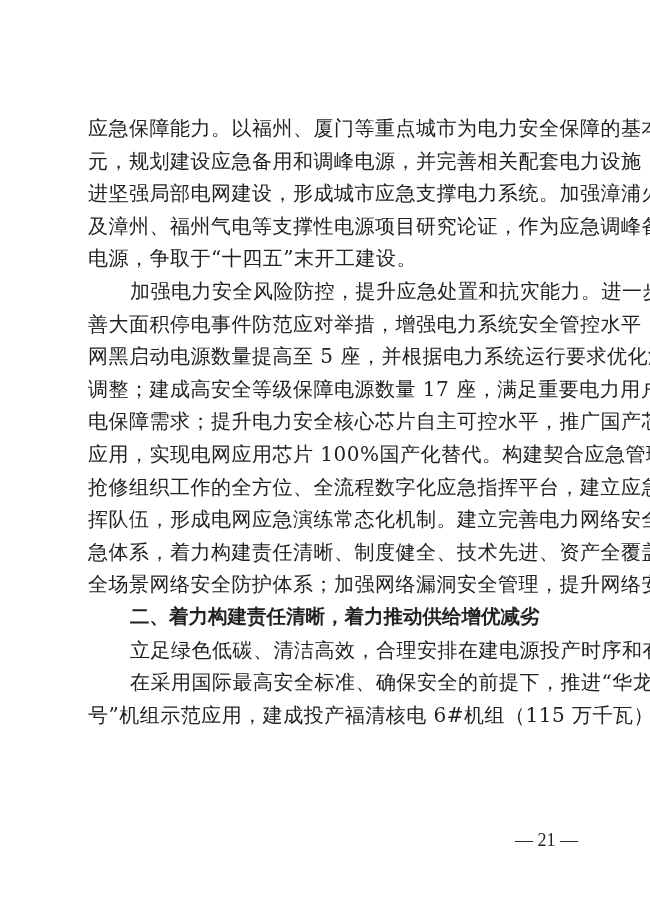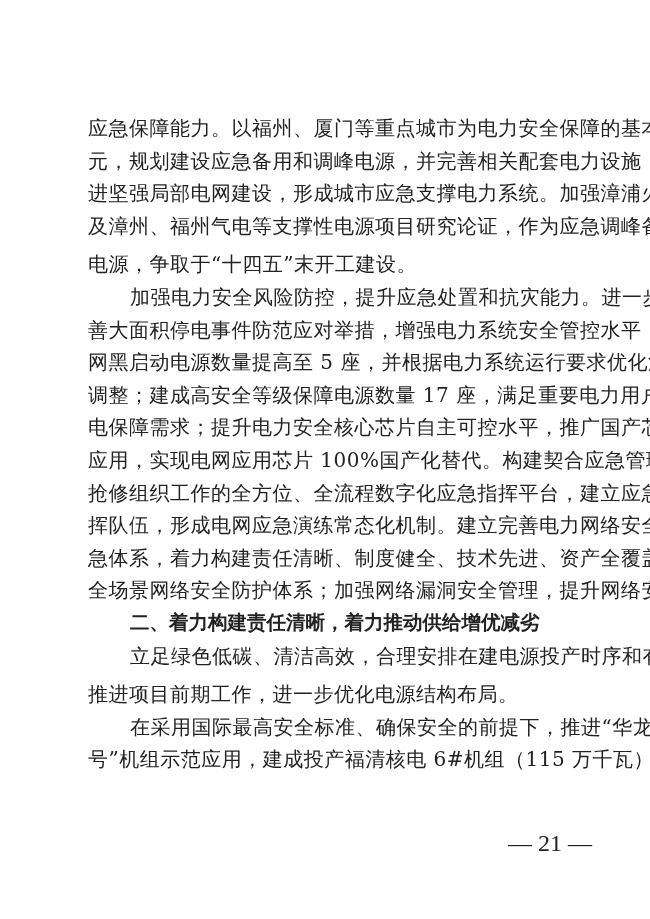--- a/index.html
+++ b/index.html
@@ -25,21 +25,20 @@
       height: 32.6px;
       line-height: 32.6px;
       font-size: 20px;
       white-space: nowrap;
       letter-spacing: 0.5px;
       text-align: justify;
       text-align-last: justify;
     }
     .line.last {
       text-align-last: left;
-      margin-top: 6px;
     }
     .indent {
       padding-left: 42px;
     }
     .heading {
       font-family: "DejaVu Sans", "Liberation Sans", sans-serif;
       font-weight: bold;
       text-align-last: left;
       letter-spacing: 0px;
       font-size: 19.5px;
@@ -48,21 +47,21 @@
       font-weight: bold;
       text-align-last: left;
       letter-spacing: 0.5px;
     }
     .page-number {
       position: absolute;
       left: 508px;
       top: 830px;
       width: 70px;
       text-align: right;
-      font-size: 24px;
+      font-size: 18px;
       font-family: "Liberation Serif", "DejaVu Serif", serif;
       color: #222222;
       white-space: nowrap;
     }
   </style>
 </head>
 <body>
 
 <div class="page">
 
@@ -79,20 +78,19 @@
   <div class="line">电保障需求；提升电力安全核心芯片自主可控水平，推广国产芯片</div>
   <div class="line">应用，实现电网应用芯片 100%国产化替代。构建契合应急管理与</div>
   <div class="line">抢修组织工作的全方位、全流程数字化应急指挥平台，建立应急指</div>
   <div class="line">挥队伍，形成电网应急演练常态化机制。建立完善电力网络安全应</div>
   <div class="line">急体系，着力构建责任清晰、制度健全、技术先进、资产全覆盖的</div>
   <div class="line">全场景网络安全防护体系；加强网络漏洞安全管理，提升网络安全</div>
 
   <div class="line indent heading">二、着力构建责任清晰，着力推动供给增优减劣</div>
 
   <div class="line indent">立足绿色低碳、清洁高效，合理安排在建电源投产时序和有序</div>
-  <div class="line last">推进项目前期工作，进一步优化电源结构布局。</div>
 
 
   <div class="line indent">在采用国际最高安全标准、确保安全的前提下，推进“华龙一</div>
   <div class="line">号”机组示范应用，建成投产福清核电 6#机组（115 万千瓦）、漳</div>
 </div>
 
 <div class="page-number">— 21 —</div>
 
 </body></html>

